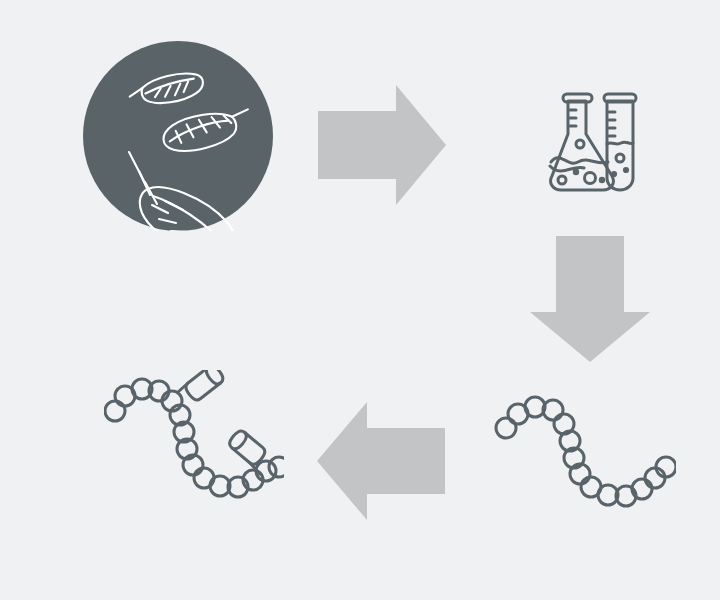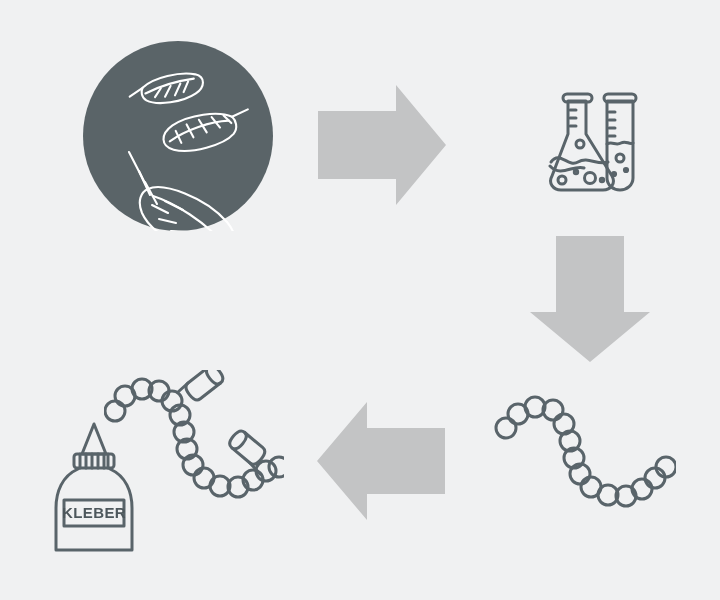--- a/index.html
+++ b/index.html
@@ -192,35 +192,14 @@
         <path d="M156 104 L146 93" stroke-linecap="round"></path>
 
         <g transform="translate(146,93) rotate(-140)">
           <path d="M0 0 L24 0 C28 0, 30 4, 30 10 C30 16, 28 20, 24 20 L0 20 C-4 20, -6 16, -6 10 C-6 4, -4 0, 0 0 Z"></path>
           <path d="M24 0 C20 0, 18 4, 18 10 C18 16, 20 20, 24 20"></path>
         </g>
       </g>
     </svg>
   </div>
 
-  <div class="node" id="glue-bottle-node">
-    <svg class="svg-fill" viewBox="0 0 96 136" xmlns="http://www.w3.org/2000/svg" aria-hidden="true">
-      <g fill="none" stroke="#59646a" stroke-width="3" stroke-linecap="round" stroke-linejoin="round">
-
-        <path d="M48 4 L60 34 L36 34 Z"></path>
-
-        <rect x="28" y="34" width="40" height="14" rx="3"></rect>
-        <path d="M34 34 L34 48"></path>
-        <path d="M40 34 L40 48"></path>
-        <path d="M46 34 L46 48"></path>
-        <path d="M52 34 L52 48"></path>
-        <path d="M58 34 L58 48"></path>
-        <path d="M62 34 L62 48"></path>
-
-        <path d="M32 49 C16 56, 10 72, 10 88 L10 130 L86 130 L86 88 C86 72, 80 56, 64 49"></path>
-
-        <rect x="18" y="80" width="60" height="26"></rect>
-      </g>
-      <text class="kleber-label-text" x="48" y="98" text-anchor="middle" font-size="15" fill="#4d575c">KLEBER</text>
-    </svg>
-  </div>
 
 </div>
 
 </body></html>

